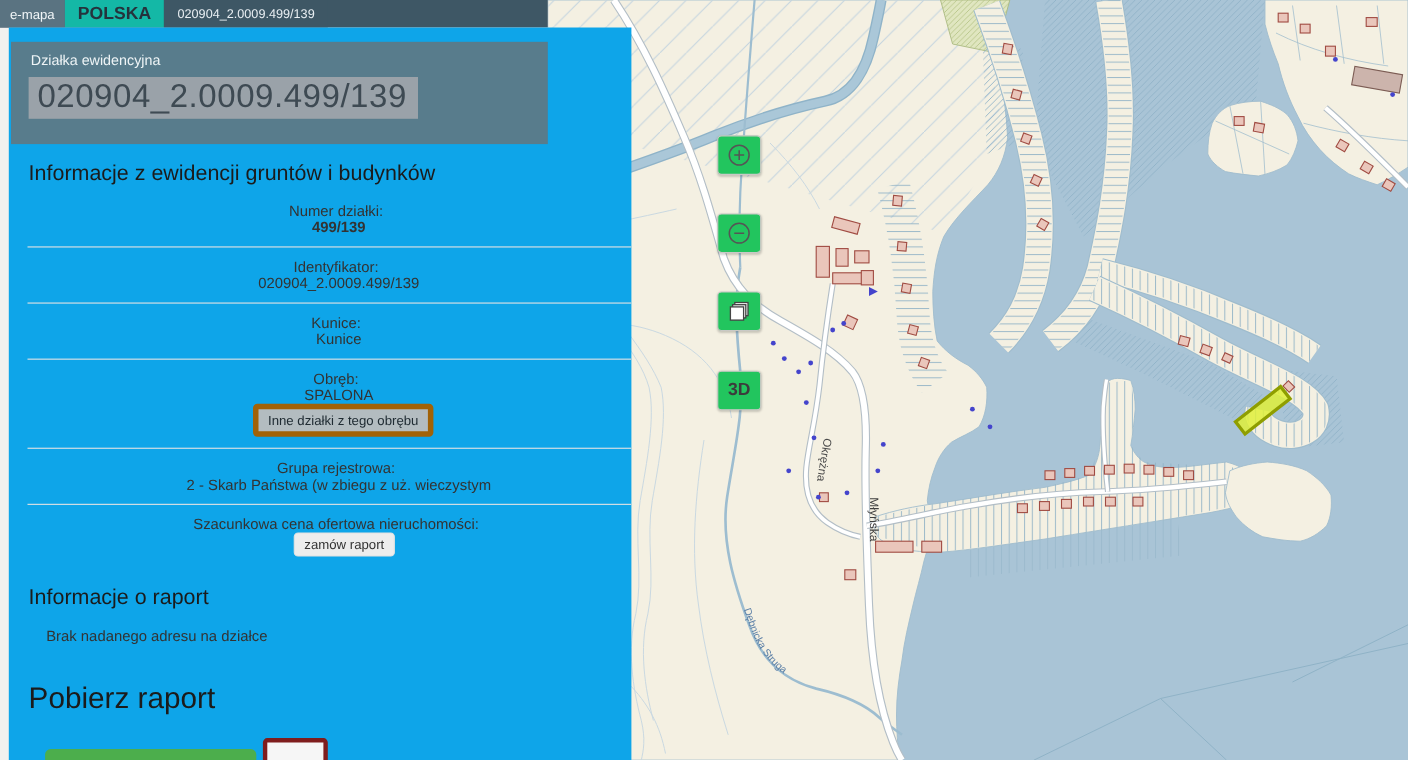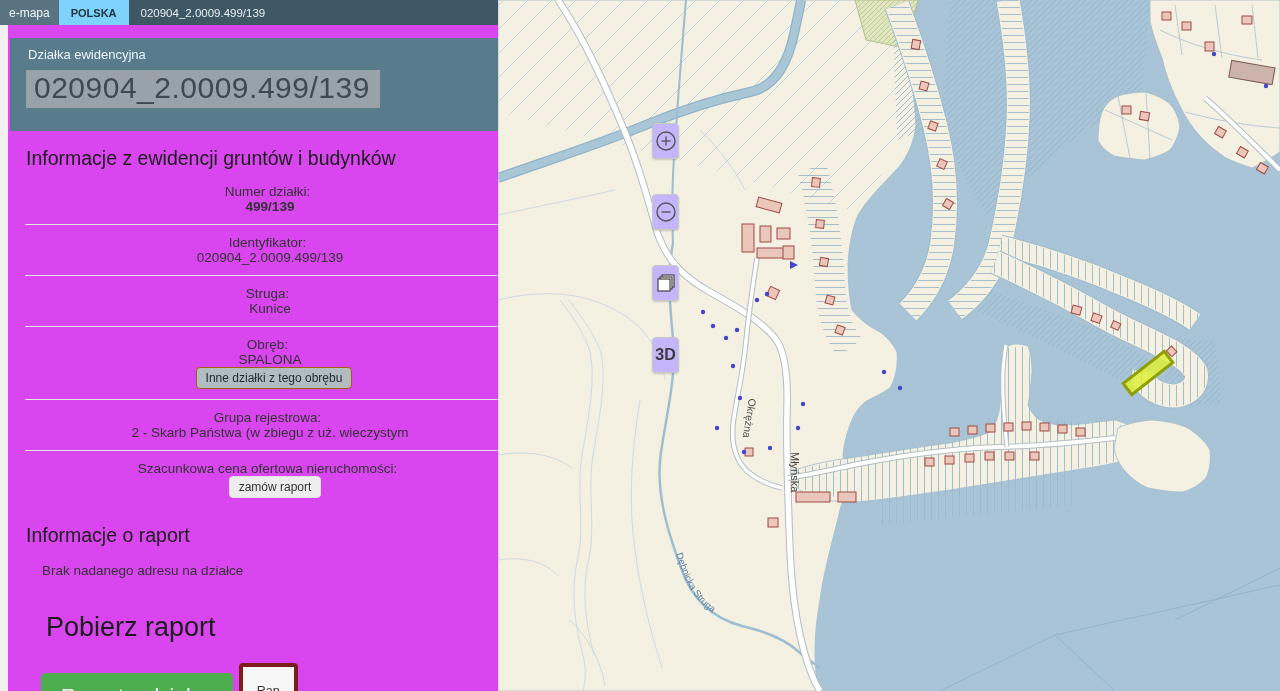--- a/index.html
+++ b/index.html
@@ -7,60 +7,60 @@
     font-family:"Liberation Sans","DejaVu Sans",sans-serif; background:#f2f1ef; }
   #app { position:relative; width:1280px; height:691px;border-radius:30px; }
 
   
   #left { position:absolute; left:0; top:0; width:498px; height:691px; background:#f2f1ef; z-index:5; }
   #tabbar { position:absolute; left:0; top:0; width:498px; height:25px; background:#3e5765;
     display:flex; align-items:stretch; font-size:12px; }
   #brand { background:#5a7381; color:#f2f6f8; display:flex; align-items:center;
     padding:0 9px; font-size:12px; cursor:pointer; }
   .tab { display:flex; align-items:center; padding:0 12px; cursor:pointer; }
-  .tab.light { background:#7dd3fc; color:#25333c; font-weight:bold; font-size:11px; }
+  .tab.light { background:#14b8a6; color:#25333c; font-weight:bold; font-size:16px; }
   .tab.dark  { background:#3e5765; color:#e8eef2; font-size:11.5px; }
 
-  #panel { position:absolute; left:8px; top:25px; width:490px; height:666px;
-    background:#d946ef; overflow:hidden; }
+  #panel { position:absolute; left:8px; top:25px; width:566px; height:666px;
+    background:#0ea5e9; overflow:hidden; }
   #teal { margin-top:13px; margin-left:2px; width:488px; height:93px; background:#587c8c; }
   #teal .t { color:#eef4f6; font-size:13px; padding:9px 0 0 18px; }
   #parcel-id-box { display:inline-block; margin:8px 0 0 16px; background:#9aa2a9;
     color:#3e4a53; font-size:30px; padding:1px 10px 3px 8px; letter-spacing:.5px; }
 
   #content { padding:0 0 0 0; }
   h2.sec { font-size:19.5px; font-weight:normal; color:#1b1b1b; padding:16px 0 4px 18px; white-space:nowrap; }
-  h2.big { font-size:27px; padding-top:20px;margin-left:20px; }
+  h2.big { font-size:27px; padding-top:20px; }
   .rows { margin-left:17px; }
   .row { padding:10px 0 10px 17px; border-bottom:1px solid #e4e4e4; font-size:13.5px;
     color:#333; white-space:nowrap; overflow:hidden; display:flex; align-items:center;flex-direction:column; }
   .row:last-child { border-bottom:none; }
   .row .lbl { margin-right:5px; }
   .row .val {}
   .row .val.b { font-weight:bold; }
-  .chip { display:inline-block; margin-left:8px; background:#b3bcc0; border:1px solid #a16207;
+  .chip { display:inline-block; margin-left:8px; background:#b3bcc0; border:5px solid #a16207;
     border-radius:4px; color:#202c33; font-size:12px; padding:3px 9px; cursor:pointer; }
   .chip.lite { background:#ededed; border:1px solid #e2e2e2; color:#333; margin-left:10px; }
   .plain { font-size:13.5px; color:#333; padding:12px 0 14px 34px; }
 
   #btnrow { display:flex; align-items:flex-end; margin:16px 0 0 33px; }
   .bigbtn { border:none; border-radius:5px; font-size:21px; padding:11px 20px; cursor:pointer;
     margin-right:6px; white-space:nowrap; font-family:inherit; }
   #btn-parcel { background:#4cae4c; color:#ffffff; }
   #btn-ortho  { background:#66c3e5; color:#15304a; }
   #btn-third  { background:#f6f6f6; border:4px solid #7f1d1d; color:#333; font-size:12.5px;
     padding:17px 14px; border-radius:4px; }
   #botline { border-top:1px solid #e0e0e0; margin:12px 0 0 25px; }
   #chk { width:13px; height:13px; border:1px solid #8f8f8f; background:#fff; margin:7px 0 0 30px; }
 
   
   #map { position:absolute; left:498px; top:0; width:782px; height:691px; background:#a9c4d6; cursor:grab; }
   #map svg { display:block; }
   #ctrls { position:absolute; left:154px; top:95px; display:flex; flex-direction:column; z-index:6; }
-  .ctrl { width:27px; height:36px; background:#c4b5fd; border:1px solid #c9c9c6; border-radius:4px;
+  .ctrl { width:40px; height:36px; background:#22c55e; border:1px solid #c9c9c6; border-radius:4px;
     margin-bottom:7px; display:flex; align-items:center; justify-content:center;
     box-shadow:0 1px 2px rgba(0,0,0,.18); cursor:pointer; color:#4a4a4a;margin-top:28px; }
   .ctrl.layers { margin-bottom:8px; }
   .ctrl .txt3d { font-size:16px; font-weight:bold; color:#3c3c3c; }
 </style>
 </head>
 <body>
 
 <div id="app">
 
@@ -83,21 +83,21 @@
         <div class="rows">
           <div class="row">
             <span class="lbl">Numer działki:</span>
             <span class="val b">499/139</span>
           </div>
           <div class="row">
             <span class="lbl">Identyfikator:</span>
             <span class="val">020904_2.0009.499/139</span>
           </div>
           <div class="row">
-            <span class="lbl">Struga:</span>
+            <span class="lbl">Kunice:</span>
             <span class="val">Kunice</span>
           </div>
           <div class="row">
             <span class="lbl">Obręb:</span>
             <span class="val">SPALONA</span>
             <span class="chip">Inne działki z tego obrębu</span>
           </div>
           <div class="row">
             <span class="lbl">Grupa rejestrowa:</span>
             <span class="val">2 - Skarb Państwa (w zbiegu z uż. wieczystym</span>

